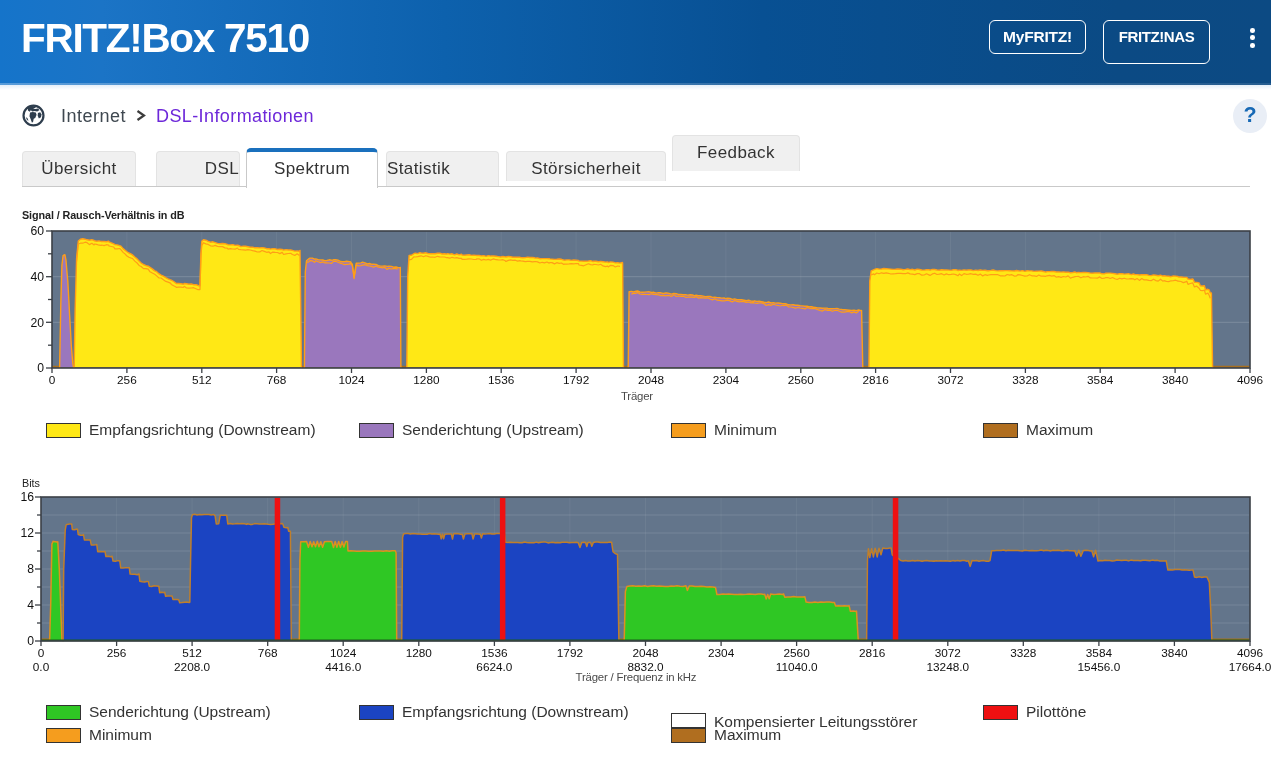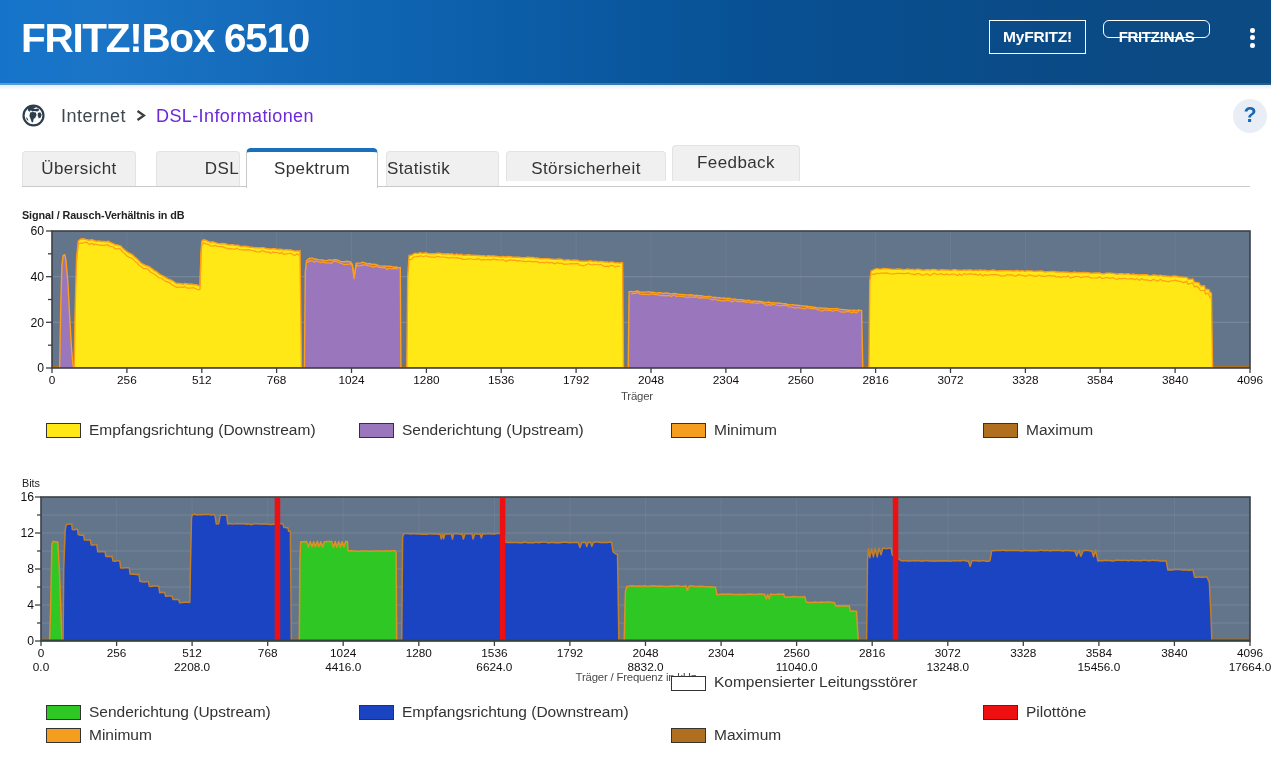--- a/index.html
+++ b/index.html
@@ -1,22 +1,22 @@
 <!DOCTYPE html>
 <html><head><meta charset="utf-8"><style>
 *{margin:0;padding:0;box-sizing:content-box}
 body{width:1271px;height:759px;position:relative;overflow:hidden;background:#fff;font-family:'Liberation Sans',sans-serif;-webkit-font-smoothing:antialiased}
 </style></head>
 <body>
 <div style="position:absolute;left:0;top:0;width:1271px;height:85px;background:linear-gradient(90deg,#1574ca 0%,#1b74c6 8%,#0d61ad 35%,#085093 60%,#0b4a84 88%,#0c4a83 100%)"></div>
 <div style="position:absolute;left:0;top:83px;width:1271px;height:2px;background:linear-gradient(90deg,rgba(255,255,255,0.28),rgba(255,255,255,0.10))"></div>
 <div style="position:absolute;left:0;top:85px;width:1271px;height:5px;background:linear-gradient(#e3eef9,#ffffff)"></div>
-<div style="position:absolute;left:21px;top:15px;font-size:40.5px;font-weight:bold;color:#fff;letter-spacing:-1.3px">FRITZ!Box 6510</div>
-<div style="position:absolute;left:989px;top:20px;width:97px;height:34px;border:1.5px solid #fff;border-radius:0;box-sizing:border-box;color:#fff;font-weight:bold;font-size:15.5px;letter-spacing:-0.2px;text-align:center;line-height:31px">MyFRITZ!</div>
-<div style="position:absolute;left:1103px;top:20px;width:107px;height:18px;border:1.5px solid #fff;border-radius:6px;box-sizing:border-box;color:#fff;font-weight:bold;font-size:15px;letter-spacing:-0.4px;text-align:center;line-height:31px">FRITZ!NAS</div>
+<div style="position:absolute;left:21px;top:15px;font-size:40.5px;font-weight:bold;color:#fff;letter-spacing:-1.3px">FRITZ!Box 7510</div>
+<div style="position:absolute;left:989px;top:20px;width:97px;height:34px;border:1.5px solid #fff;border-radius:6px;box-sizing:border-box;color:#fff;font-weight:bold;font-size:15.5px;letter-spacing:-0.2px;text-align:center;line-height:31px">MyFRITZ!</div>
+<div style="position:absolute;left:1103px;top:20px;width:107px;height:44px;border:1.5px solid #fff;border-radius:6px;box-sizing:border-box;color:#fff;font-weight:bold;font-size:15px;letter-spacing:-0.4px;text-align:center;line-height:31px">FRITZ!NAS</div>
 <span style="position:absolute;left:1250px;top:28px;width:4.6px;height:4.6px;border-radius:50%;background:#fff"></span>
 <span style="position:absolute;left:1250px;top:35px;width:4.6px;height:4.6px;border-radius:50%;background:#fff"></span>
 <span style="position:absolute;left:1250px;top:43px;width:4.6px;height:4.6px;border-radius:50%;background:#fff"></span>
 <svg width="23" height="23" viewBox="0 0 24 24" style="position:absolute;left:22px;top:104px">
     <circle cx="12" cy="12" r="10.4" fill="none" stroke="#2e3d4d" stroke-width="2.3"></circle>
     <path fill="#2e3d4d" d="M6.0 4.6 C8.0 2.9 10.4 2.2 12.8 2.5 L14.6 3.6 L11.6 4.9 L13.9 5.3 L16.6 4.7 L18.3 6.3 L15.9 7.9 L13.2 7.2 L10.8 7.9 L9.2 6.5 L8.0 8.1 L6.2 6.9 Z"></path>
     <path fill="#2e3d4d" d="M8.4 8.9 L11.2 8.3 L14.4 8.9 L15.2 11.3 L13.8 14.7 L12.2 15.5 L11.6 18.5 L10.4 19.6 L9.2 16.1 L7.8 12.9 L8.2 10.3 Z"></path>
     <path fill="#2e3d4d" d="M16.6 9.5 L19.0 8.7 L20.4 10.9 L19.8 13.7 L17.6 15.2 L16.4 12.3 Z"></path>
     <path fill="#2e3d4d" d="M4.0 13.8 L5.6 14.6 L6.8 17.6 L5.2 16.6 Z"></path>
   </svg>
@@ -24,21 +24,21 @@
 <svg style="position:absolute;left:135px;top:110px" width="11" height="11" viewBox="0 0 11 11">
     <polyline points="2.5,1 9,5.5 2.5,10" fill="none" stroke="#3d3d3d" stroke-width="2.2"></polyline>
   </svg>
 <div style="position:absolute;left:156px;top:107px;font-size:18px;line-height:18px;letter-spacing:0.4px;color:#6d28d9">DSL-Informationen</div>
 <div style="position:absolute;left:1233px;top:99px;width:34px;height:34px;border-radius:50%;background:#e9eef6;text-align:center;line-height:33px;font-size:21.5px;font-weight:bold;color:#1769b5">?</div>
 <div style="position:absolute;left:22px;top:151px;width:114px;height:36px;background:#f0f0f0;border:1px solid #e3e3e3;border-bottom:none;border-radius:4px 4px 0 0;box-sizing:border-box;z-index:1;text-align:center;font-size:17px;color:#333;line-height:34.5px;letter-spacing:0.4px">Übersicht</div>
 <div style="position:absolute;left:156px;top:151px;width:84px;height:36px;background:#f0f0f0;border:1px solid #e3e3e3;border-bottom:none;border-radius:4px 4px 0 0;box-sizing:border-box;z-index:1;text-align:right;font-size:17px;color:#333;line-height:34.5px;letter-spacing:0.4px">DSL</div>
 <div style="position:absolute;left:246px;top:148px;width:132px;height:40px;background:#fff;border:1px solid #c9c9c9;border-bottom:none;border-top:4px solid #1a70bd;border-radius:5px 5px 0 0;box-sizing:border-box;z-index:3;text-align:center;font-size:17px;color:#333;line-height:34.5px;letter-spacing:0.4px">Spektrum</div>
 <div style="position:absolute;left:386px;top:151px;width:113px;height:36px;background:#f0f0f0;border:1px solid #e3e3e3;border-bottom:none;border-radius:4px 4px 0 0;box-sizing:border-box;z-index:1;text-align:left;font-size:17px;color:#333;line-height:34.5px;letter-spacing:0.4px">Statistik</div>
 <div style="position:absolute;left:506px;top:151px;width:160px;height:30px;background:#f0f0f0;border:1px solid #e3e3e3;border-bottom:none;border-radius:4px 4px 0 0;box-sizing:border-box;z-index:1;text-align:center;font-size:17px;color:#333;line-height:34.5px;letter-spacing:0.4px">Störsicherheit</div>
-<div style="position:absolute;left:672px;top:145px;width:128px;height:36px;background:#f0f0f0;border:1px solid #e3e3e3;border-bottom:none;border-radius:4px 4px 0 0;box-sizing:border-box;z-index:1;text-align:center;font-size:17px;color:#333;line-height:34.5px;letter-spacing:0.4px">Feedback</div>
+<div style="position:absolute;left:672px;top:135px;width:128px;height:36px;background:#f0f0f0;border:1px solid #e3e3e3;border-bottom:none;border-radius:4px 4px 0 0;box-sizing:border-box;z-index:1;text-align:center;font-size:17px;color:#333;line-height:34.5px;letter-spacing:0.4px">Feedback</div>
 <div style="position:absolute;left:22px;top:186px;width:1228px;height:1px;background:#c9c9c9;z-index:2"></div>
 <div style="position:absolute;left:22px;top:209px;font-size:10.8px;font-weight:700;color:#222;letter-spacing:-0.1px">Signal / Rausch-Verhältnis in dB</div>
 <div style="position:absolute;left:22px;top:477px;font-size:10.8px;font-weight:400;color:#222">Bits</div>
 <svg width="1271" height="759" viewBox="0 0 1271 759" style="position:absolute;left:0;top:0">
     <g font-family="'Liberation Sans',sans-serif">
       <rect x="52" y="231" width="1198" height="137" fill="#63758b"></rect>
       <line x1="52.5" y1="322.3" x2="1249.5" y2="322.3" stroke="rgba(255,255,255,0.17)" stroke-width="1"></line>
       <line x1="52.5" y1="276.7" x2="1249.5" y2="276.7" stroke="rgba(255,255,255,0.17)" stroke-width="1"></line>
       <line x1="126.9" y1="231.5" x2="126.9" y2="367.5" stroke="rgba(255,255,255,0.06)" stroke-width="1"></line>
       <line x1="201.8" y1="231.5" x2="201.8" y2="367.5" stroke="rgba(255,255,255,0.06)" stroke-width="1"></line>
@@ -238,21 +238,21 @@
     <span style="margin-left:8px;font-size:15.5px;color:#333;white-space:nowrap">Maximum</span>
   </div>
 <div style="position:absolute;left:46px;top:703px;display:flex;align-items:center">
     <span style="width:33px;height:13px;background:#2fc724;border:1.5px solid #333;display:inline-block"></span>
     <span style="margin-left:8px;font-size:15.5px;color:#333;white-space:nowrap">Senderichtung (Upstream)</span>
   </div>
 <div style="position:absolute;left:359px;top:703px;display:flex;align-items:center">
     <span style="width:33px;height:13px;background:#1b44c2;border:1.5px solid #333;display:inline-block"></span>
     <span style="margin-left:8px;font-size:15.5px;color:#333;white-space:nowrap">Empfangsrichtung (Downstream)</span>
   </div>
-<div style="position:absolute;left:671px;top:673px;display:flex;align-items:flex-end">
+<div style="position:absolute;left:671px;top:713px;display:flex;align-items:flex-start">
     <span style="width:33px;height:13px;background:#ffffff;border:1.5px solid #333;display:inline-block"></span>
     <span style="margin-left:8px;font-size:15.5px;color:#333;white-space:nowrap">Kompensierter Leitungsstörer</span>
   </div>
 <div style="position:absolute;left:983px;top:703px;display:flex;align-items:center">
     <span style="width:33px;height:13px;background:#ee1011;border:1.5px solid #333;display:inline-block"></span>
     <span style="margin-left:8px;font-size:15.5px;color:#333;white-space:nowrap">Pilottöne</span>
   </div>
 <div style="position:absolute;left:46px;top:726px;display:flex;align-items:center">
     <span style="width:33px;height:13px;background:#f59d1e;border:1.5px solid #333;display:inline-block"></span>
     <span style="margin-left:8px;font-size:15.5px;color:#333;white-space:nowrap">Minimum</span>

